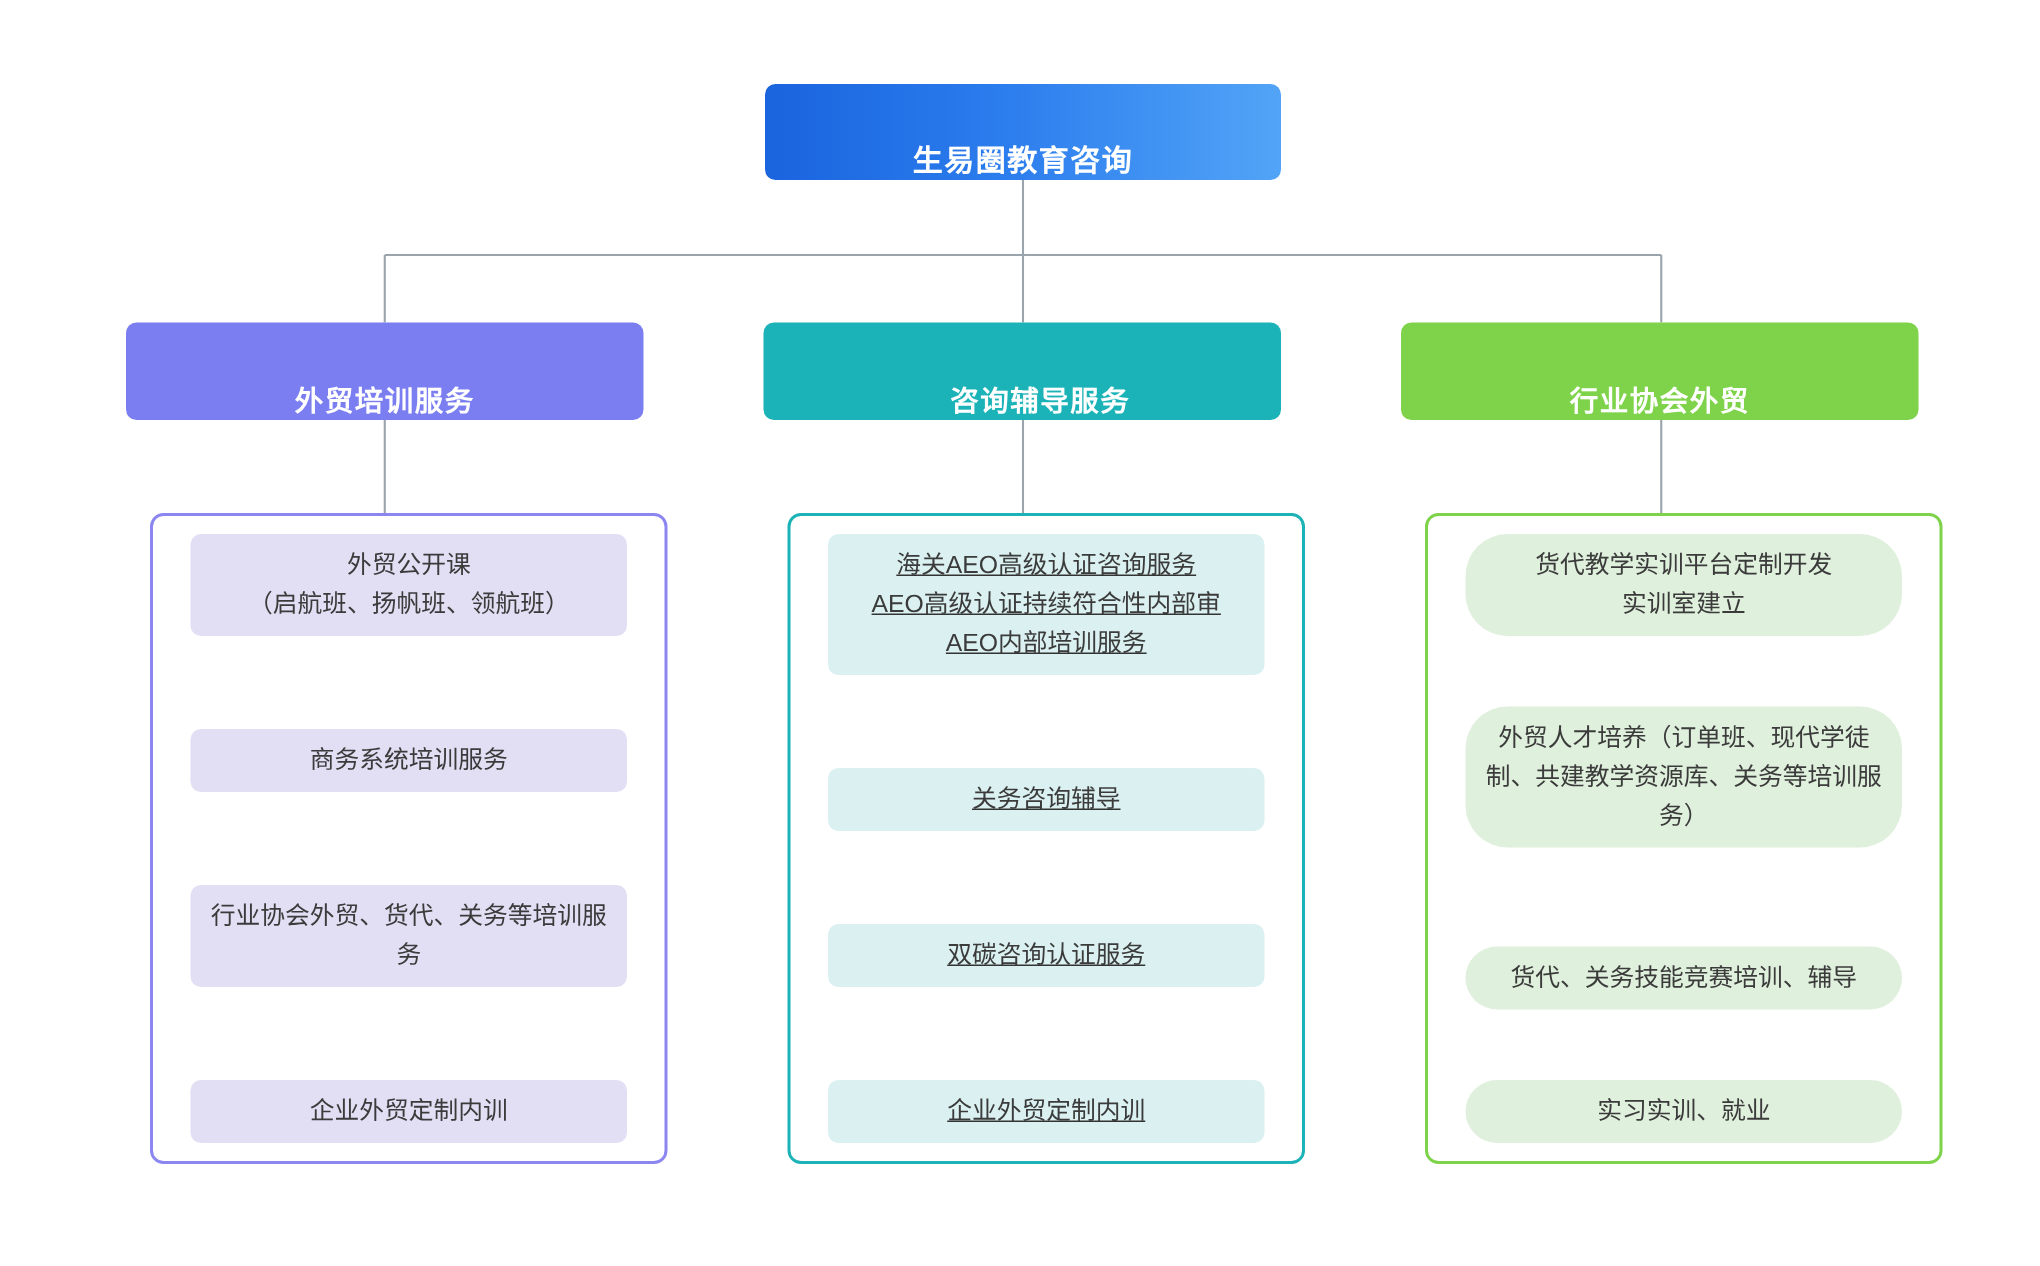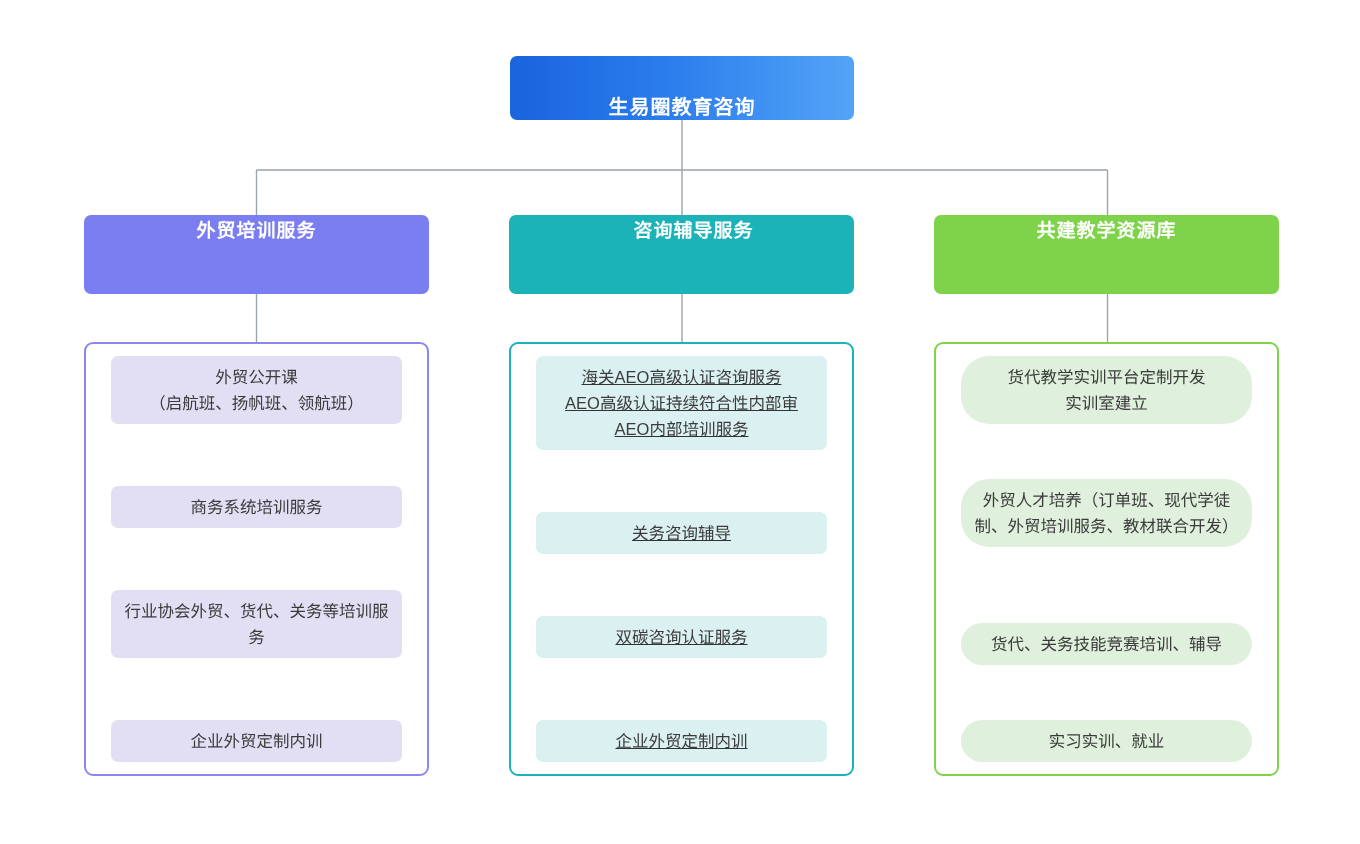--- a/index.html
+++ b/index.html
@@ -56,39 +56,39 @@
     position: absolute;
     top: 215px;
     width: 345px;
   }
   .column.col-1 { left: 84px; }
   .column.col-2 { left: 509px; }
   .column.col-3 { left: 934px; }
 
   .branch-header {
     width: 345px;
-    height: 79px;
+    height: 65px;
     border-radius: 7px;
     color: #ffffff;
     font-size: 19px;
     font-weight: bold;
     letter-spacing: 1px;
     display: flex;
-    align-items: flex-start;
+    align-items: flex-end;
     justify-content: center;
   }
   .col-1 .branch-header { background: #7b7ef0; }
   .col-2 .branch-header { background: #1bb3b8; padding-left: 24px; }
   .col-3 .branch-header { background: #7ed34b; }
 
   
   .child-container {
     position: absolute;
     top: 127px;
-    left: 0;
+    left: 16px;
     width: 345px;
     height: 434px;
     border-radius: 9px;
     border: 2px solid #cccccc;
     background: #ffffff;
     padding: 12px 25px;
     display: flex;
     flex-direction: column;
     justify-content: space-between;
   }
@@ -179,31 +179,31 @@
         <span class="line">双碳咨询认证服务</span>
       </div>
       <div class="child-card" style="background: rgb(219, 240, 240);">
         <span class="line">企业外贸定制内训</span>
       </div>
     </div>
   </div>
 
   <div class="column col-3">
     <div class="branch-header" style="background: rgb(126, 211, 75);">
-      <span>共建教学资源库</span>
+      <span>行业协会外贸</span>
     </div>
     <div class="child-container" style="border-color: rgb(126, 211, 75);">
       <div class="child-card" style="background: rgb(223, 240, 220);">
         <span>
           <span class="line">货代教学实训平台定制开发</span>
           <span class="line">实训室建立</span>
         </span>
       </div>
       <div class="child-card" style="background: rgb(223, 240, 220);">
-        <span class="line">外贸人才培养（订单班、现代学徒制、外贸培训服务、教材联合开发）</span>
+        <span class="line">外贸人才培养（订单班、现代学徒制、共建教学资源库、关务等培训服务）</span>
       </div>
       <div class="child-card" style="background: rgb(223, 240, 220); margin-top: 20px;">
         <span class="line">货代、关务技能竞赛培训、辅导</span>
       </div>
       <div class="child-card" style="background: rgb(223, 240, 220);">
         <span class="line">实习实训、就业</span>
       </div>
     </div>
   </div>
 

